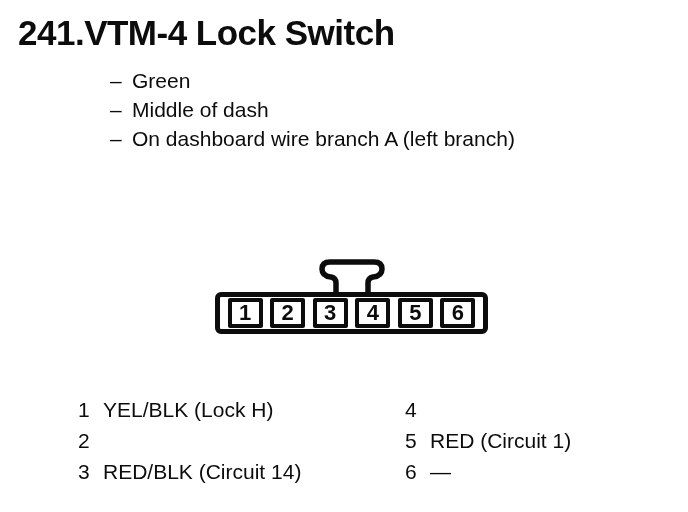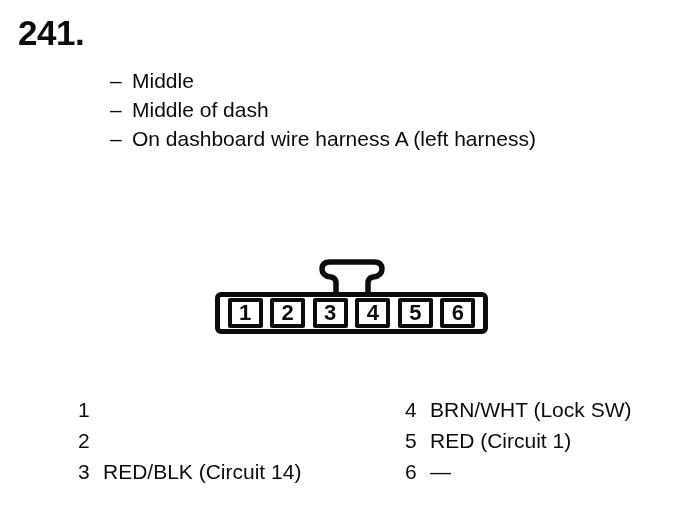--- a/index.html
+++ b/index.html
@@ -47,34 +47,35 @@
   .pin-row { display:flex; white-space:nowrap; }
   .pin-num { width:25px; display:inline-block; }
 </style>
 </head>
 <body>
 
 <div class="page">
 
   <header class="title">
     <span>241.</span>
+    <span>VTM-4 Lock Switch</span>
   </header>
 
   <ul class="details">
     <li>
       <span class="dash">–</span>
-      <span>Middle</span>
+      <span>Green</span>
     </li>
     <li>
       <span class="dash">–</span>
       <span>Middle of dash</span>
     </li>
     <li>
       <span class="dash">–</span>
-      <span>On dashboard wire harness A (left harness)</span>
+      <span>On dashboard wire branch A (left branch)</span>
     </li>
   </ul>
 
   <svg class="connector-tab" width="72" height="38" viewBox="0 0 72 38" aria-hidden="true">
     <path d="M 20 38 L 20 25 Q 20 20 15 19 Q 6 18 6 11 Q 6 4 14 4 L 58 4 Q 66 4 66 11 Q 66 18 57 19 Q 52 20 52 25 L 52 38" fill="none" stroke="#0c0c0c" stroke-width="5.5" stroke-linejoin="round" stroke-linecap="butt"></path>
   </svg>
 
   <div class="connector-body">
     <div class="cavity">
       <span>1</span>
@@ -92,34 +93,34 @@
       <span>5</span>
     </div>
     <div class="cavity">
       <span>6</span>
     </div>
   </div>
 
   <div class="pin-col left">
     <div class="pin-row">
       <span class="pin-num">1</span>
+      <span class="pin-desc">YEL/BLK (Lock H)</span>
     </div>
     <div class="pin-row">
       <span class="pin-num">2</span>
     </div>
     <div class="pin-row">
       <span class="pin-num">3</span>
       <span class="pin-desc">RED/BLK (Circuit 14)</span>
     </div>
   </div>
 
   <div class="pin-col right">
     <div class="pin-row">
       <span class="pin-num">4</span>
-      <span class="pin-desc">BRN/WHT (Lock SW)</span>
     </div>
     <div class="pin-row">
       <span class="pin-num">5</span>
       <span class="pin-desc">RED (Circuit 1)</span>
     </div>
     <div class="pin-row">
       <span class="pin-num">6</span>
       <span class="pin-desc">—</span>
     </div>
   </div>

